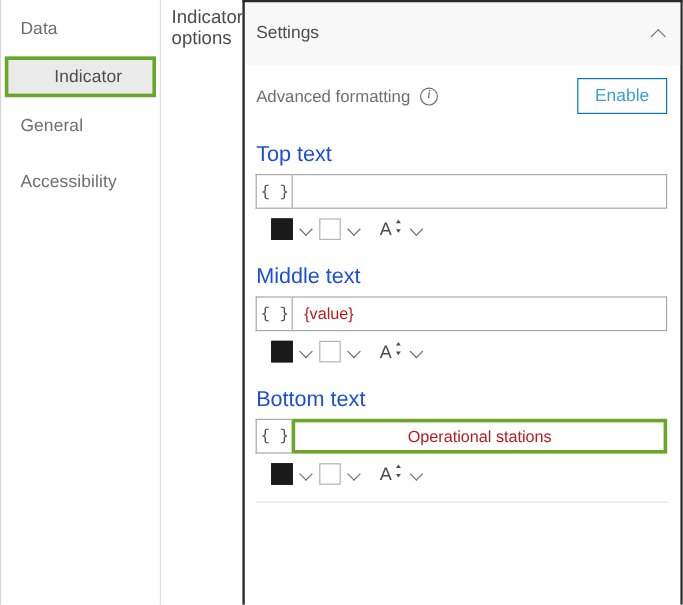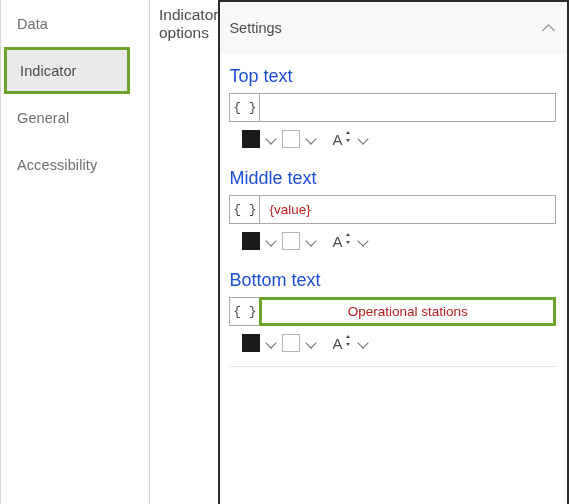--- a/index.html
+++ b/index.html
@@ -15,21 +15,20 @@
     overflow: hidden;
     position: relative;
   }
 
   .app {
     width: 569px;
     height: 504px;
     display: flex;
     position: relative;
     background: #ffffff;
-    gap: 16px;
   }
 
   
   .sidebar {
     width: 133px;
     flex: 0 0 133px;
     background: #ffffff;
     border-left: 1px solid #d6d6d6;
     box-sizing: border-box;
     position: relative;
@@ -44,21 +43,22 @@
     color: #6e6e6e;
     letter-spacing: .1px;
     cursor: pointer;
   }
   .sidebar-item.selected {
     background: #eaeaea;
     color: #4c4c4c;
     border: 3px solid #6ba62b;
     padding-left: 13px;
     margin: 0 3px;
-    height: 47px;
+    height: 34px;
+    justify-content: center;
   }
 
   
   .panel {
     flex: 1 1 auto;
     display: flex;
     flex-direction: row;
     background: #ffffff;
     border-left: 1px solid #d6d6d6;
     box-sizing: border-box;
@@ -333,20 +333,27 @@
     </header>
 
     <div class="panel-body">
       <div class="card">
 
         <div class="card-head">
           <span class="card-head-title">Settings</span>
           <span class="chev-up"></span>
         </div>
 
+        <div class="adv-row">
+          <div class="adv-left">
+            <span class="adv-label">Advanced formatting</span>
+            <span class="info-icon">i</span>
+          </div>
+          <button class="enable-btn">Enable</button>
+        </div>
 
         <div class="field-group">
           <div class="field-label">Top text</div>
           <div class="input-row">
             <div class="brace-box">{ }</div>
             <input class="text-input" type="text" value="" style="">
           </div>
           <div class="format-row">
             <span class="swatch dark"></span>
             <span class="chev-down"></span>

